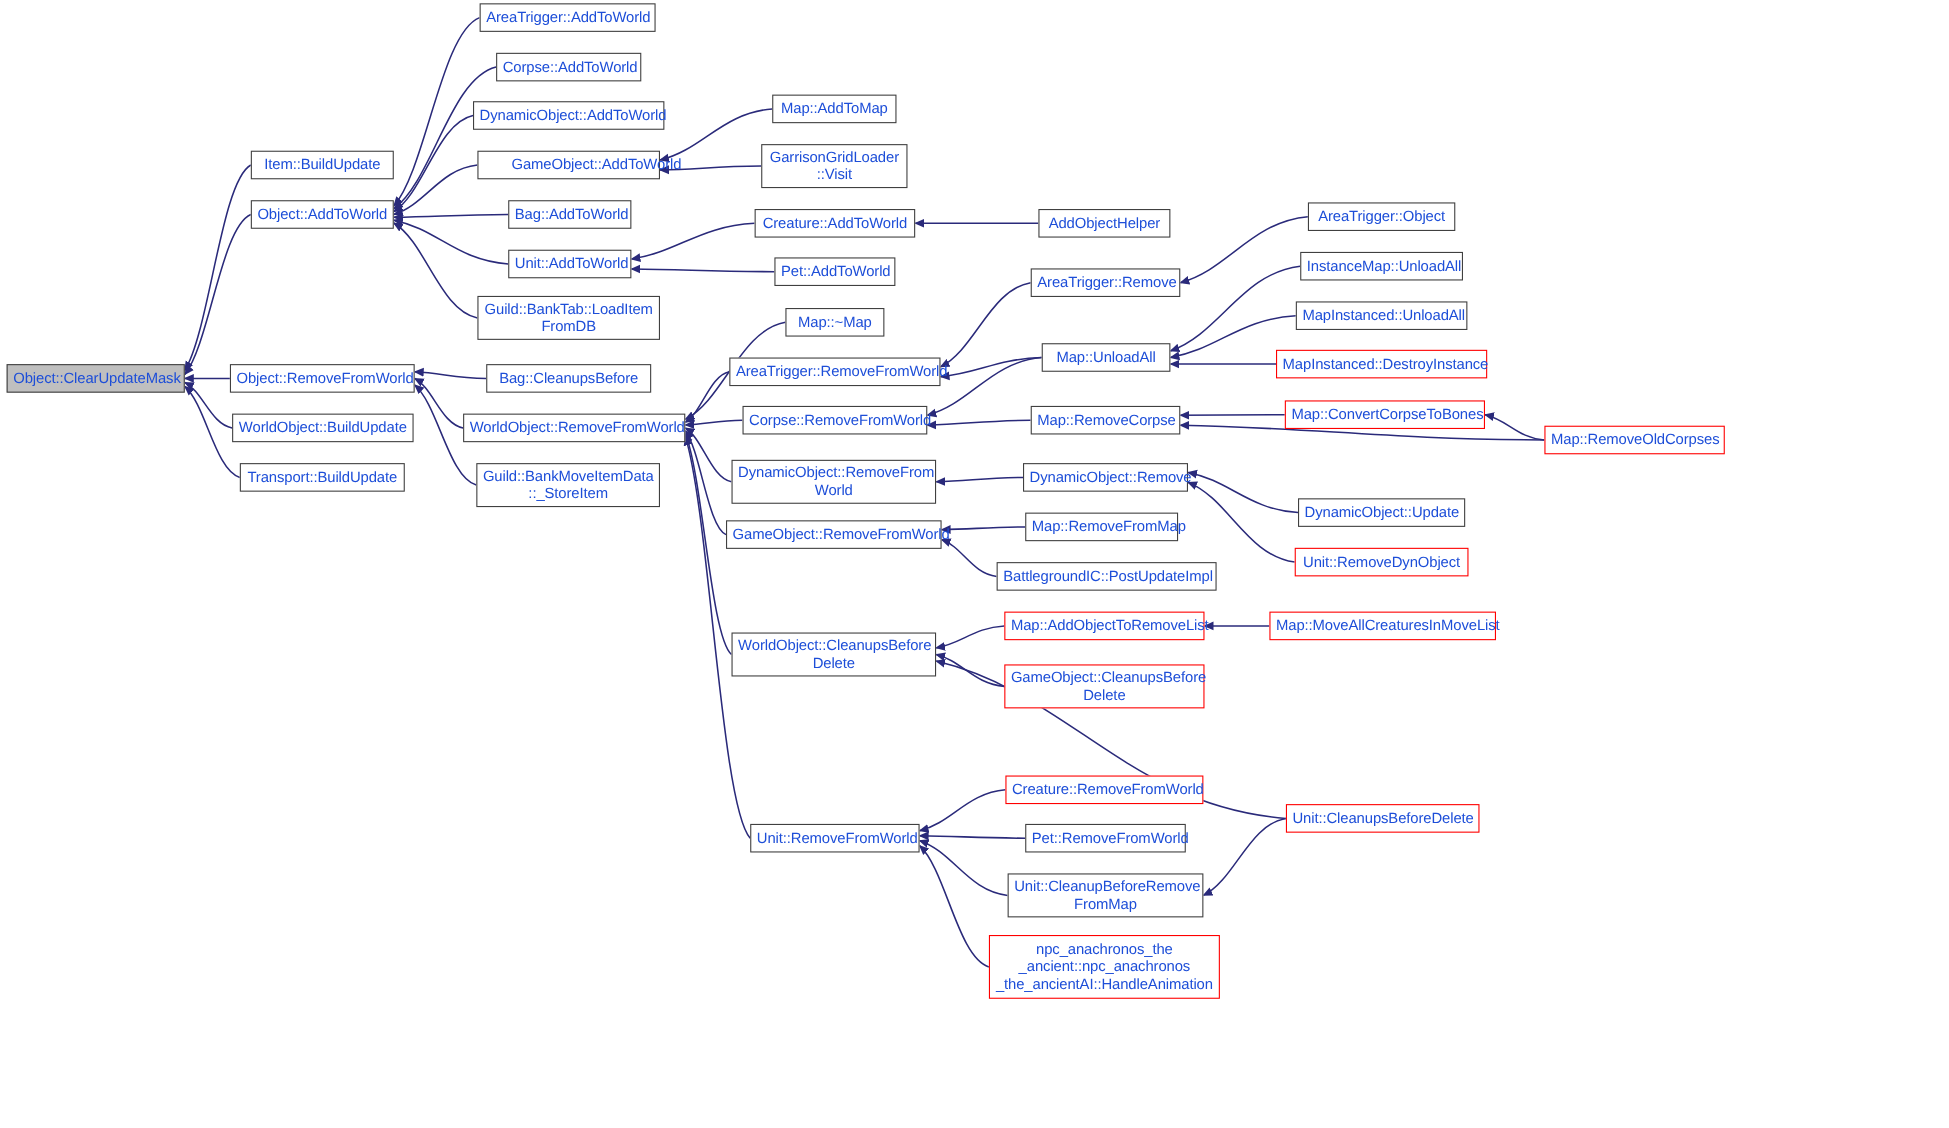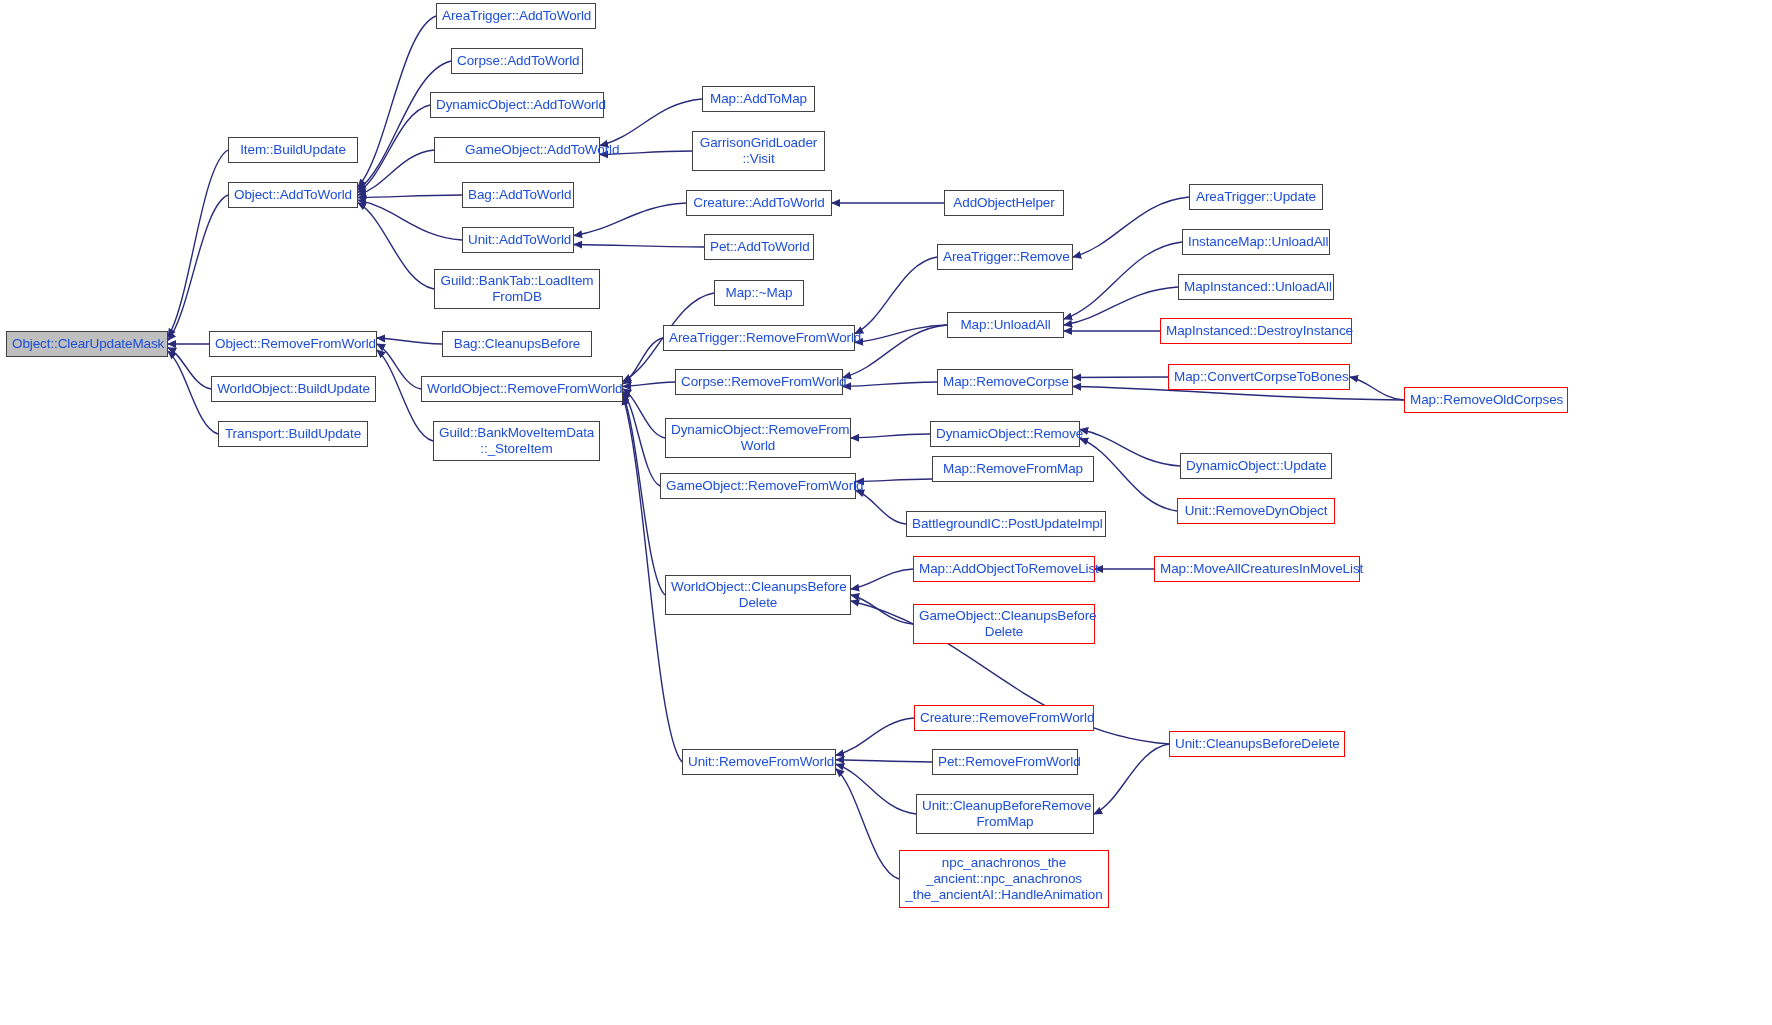--- a/index.html
+++ b/index.html
@@ -145,33 +145,33 @@
 World</span></div>
     <div class="gnode" style="left: 660px; top: 473px; width: 196px; height: 26px;"><span>GameObject::RemoveFromWorld</span></div>
     <div class="gnode" style="left: 665px; top: 575px; width: 186px; height: 40px;"><span>WorldObject::CleanupsBefore
 Delete</span></div>
     <div class="gnode" style="left: 682px; top: 749px; width: 154px; height: 26px;"><span>Unit::RemoveFromWorld</span></div>
     <div class="gnode" style="left: 944px; top: 190px; width: 120px; height: 26px;"><span>AddObjectHelper</span></div>
     <div class="gnode" style="left: 937px; top: 244px; width: 136px; height: 26px;"><span>AreaTrigger::Remove</span></div>
     <div class="gnode" style="left: 947px; top: 312px; width: 117px; height: 26px;"><span>Map::UnloadAll</span></div>
     <div class="gnode" style="left: 937px; top: 369px; width: 136px; height: 26px;"><span>Map::RemoveCorpse</span></div>
     <div class="gnode" style="left: 930px; top: 421px; width: 150px; height: 26px;"><span>DynamicObject::Remove</span></div>
-    <div class="gnode" style="left: 932px; top: 456px; width: 162px; height: 26px;"><span>Map::RemoveFromMap</span></div>
+    <div class="gnode" style="left: 932px; top: 466px; width: 139px; height: 26px;"><span>Map::RemoveFromMap</span></div>
     <div class="gnode" style="left: 906px; top: 511px; width: 200px; height: 26px;"><span>BattlegroundIC::PostUpdateImpl</span></div>
     <div class="gnode red" style="left: 913px; top: 556px; width: 182px; height: 26px;"><span>Map::AddObjectToRemoveList</span></div>
     <div class="gnode red" style="left: 913px; top: 604px; width: 182px; height: 40px;"><span>GameObject::CleanupsBefore
 Delete</span></div>
     <div class="gnode red" style="left: 914px; top: 705px; width: 180px; height: 26px;"><span>Creature::RemoveFromWorld</span></div>
     <div class="gnode" style="left: 932px; top: 749px; width: 146px; height: 26px;"><span>Pet::RemoveFromWorld</span></div>
     <div class="gnode" style="left: 916px; top: 794px; width: 178px; height: 40px;"><span>Unit::CleanupBeforeRemove
 FromMap</span></div>
     <div class="gnode red" style="left: 899px; top: 850px; width: 210px; height: 58px;"><span>npc_anachronos_the
 _ancient::npc_anachronos
 _the_ancientAI::HandleAnimation</span></div>
-    <div class="gnode" style="left: 1189px; top: 184px; width: 134px; height: 26px;"><span>AreaTrigger::Update</span></div>
+    <div class="gnode" style="left: 1189px; top: 184px; width: 134px; height: 26px;"><span>AreaTrigger::Object</span></div>
     <div class="gnode" style="left: 1182px; top: 229px; width: 148px; height: 26px;"><span>InstanceMap::UnloadAll</span></div>
     <div class="gnode" style="left: 1178px; top: 274px; width: 156px; height: 26px;"><span>MapInstanced::UnloadAll</span></div>
     <div class="gnode red" style="left: 1160px; top: 318px; width: 192px; height: 26px;"><span>MapInstanced::DestroyInstance</span></div>
     <div class="gnode red" style="left: 1168px; top: 364px; width: 182px; height: 26px;"><span>Map::ConvertCorpseToBones</span></div>
     <div class="gnode" style="left: 1180px; top: 453px; width: 152px; height: 26px;"><span>DynamicObject::Update</span></div>
     <div class="gnode red" style="left: 1177px; top: 498px; width: 158px; height: 26px;"><span>Unit::RemoveDynObject</span></div>
     <div class="gnode red" style="left: 1154px; top: 556px; width: 206px; height: 26px;"><span>Map::MoveAllCreaturesInMoveList</span></div>
     <div class="gnode red" style="left: 1169px; top: 731px; width: 176px; height: 26px;"><span>Unit::CleanupsBeforeDelete</span></div>
     <div class="gnode red" style="left: 1404px; top: 387px; width: 164px; height: 26px;"><span>Map::RemoveOldCorpses</span></div>
   </div>

